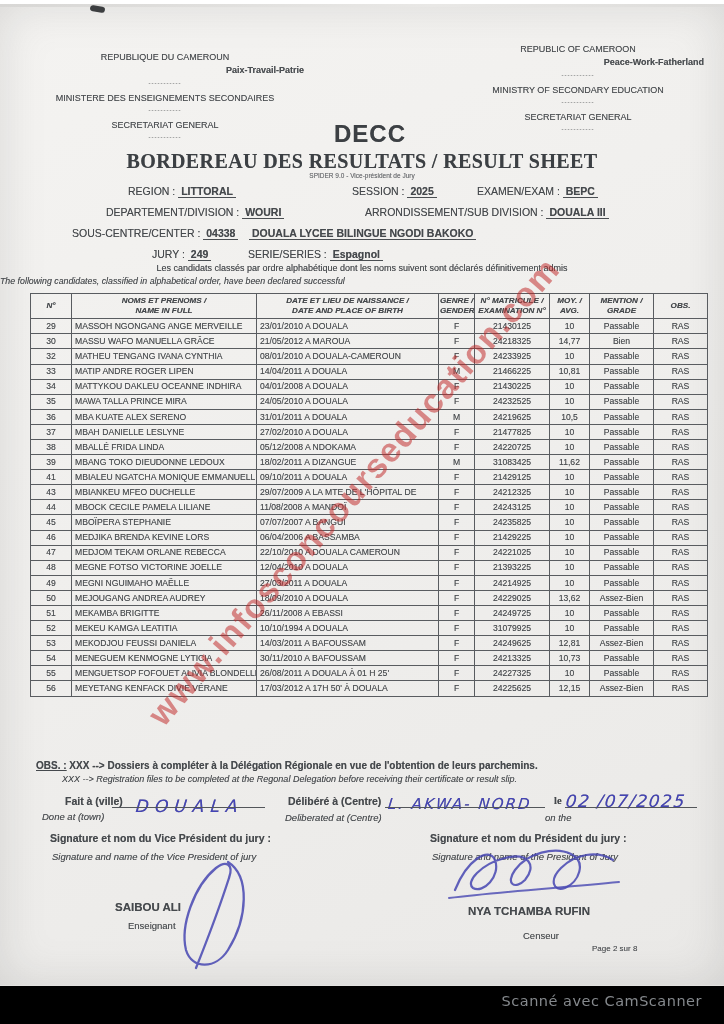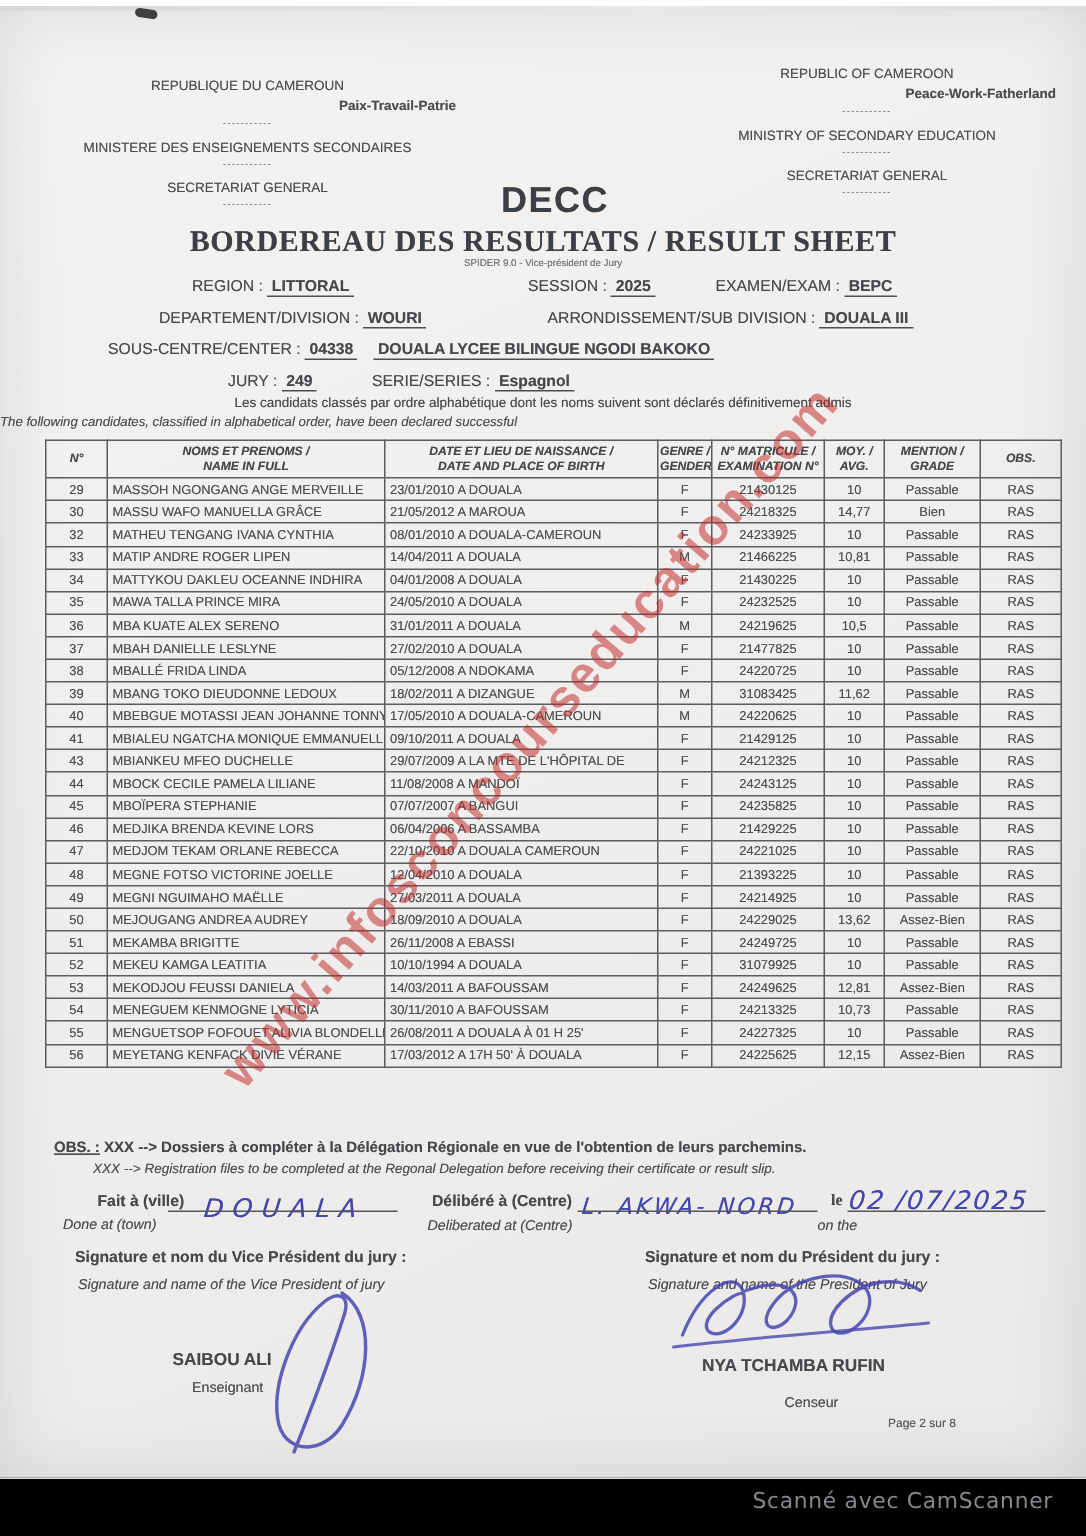--- a/index.html
+++ b/index.html
@@ -278,30 +278,20 @@
             <td class="c-num">39</td>
             <td class="c-name">MBANG TOKO DIEUDONNE LEDOUX</td>
             <td class="c-birth">18/02/2011 A DIZANGUE</td>
             <td class="c-gender">M</td>
             <td class="c-matricule">31083425</td>
             <td class="c-avg">11,62</td>
             <td class="c-mention">Passable</td>
             <td class="c-obs">RAS</td>
           </tr>
           <tr>
-            <td class="c-num">40</td>
-            <td class="c-name">MBEBGUE MOTASSI JEAN JOHANNE TONNY</td>
-            <td class="c-birth">17/05/2010 A DOUALA-CAMEROUN</td>
-            <td class="c-gender">M</td>
-            <td class="c-matricule">24220625</td>
-            <td class="c-avg">10</td>
-            <td class="c-mention">Passable</td>
-            <td class="c-obs">RAS</td>
-          </tr>
-          <tr>
             <td class="c-num">41</td>
             <td class="c-name">MBIALEU NGATCHA MONIQUE EMMANUELL</td>
             <td class="c-birth">09/10/2011 A DOUALA</td>
             <td class="c-gender">F</td>
             <td class="c-matricule">21429125</td>
             <td class="c-avg">10</td>
             <td class="c-mention">Passable</td>
             <td class="c-obs">RAS</td>
           </tr>
           <tr>

